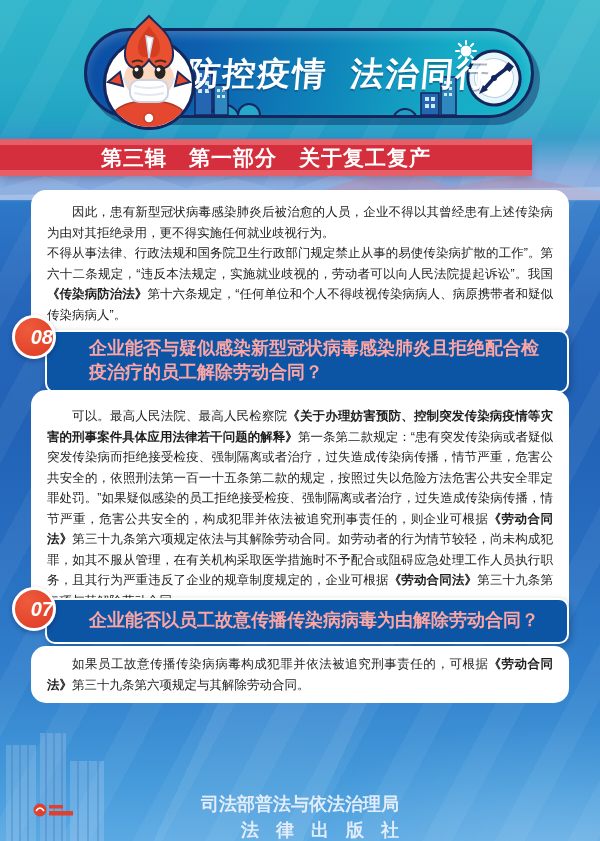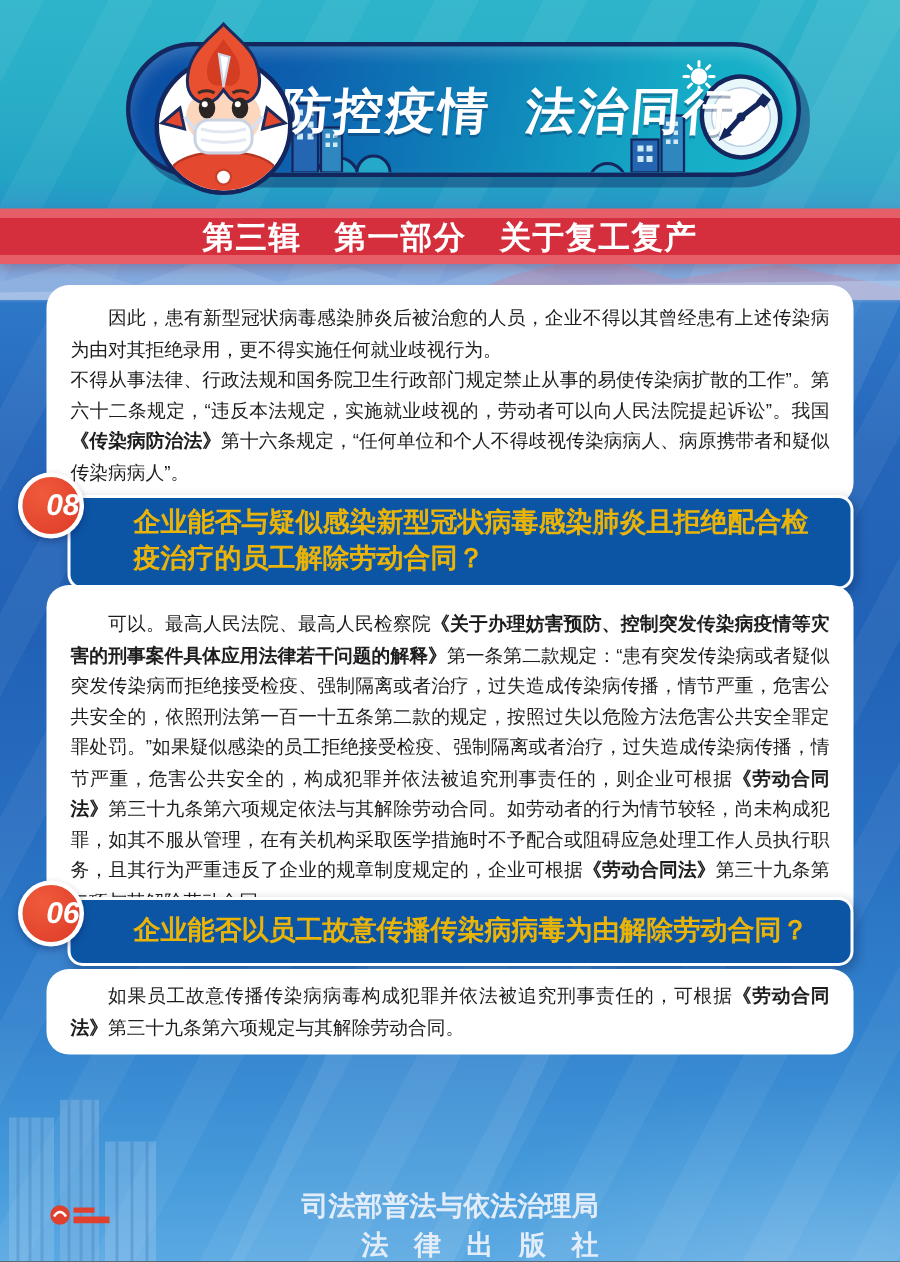--- a/index.html
+++ b/index.html
@@ -26,21 +26,21 @@
       box-shadow:6px 7px 0 rgba(15,40,100,.45), inset 0 5px 10px rgba(255,255,255,.18);}
   .banner-deco{position:absolute;left:0;top:0;}
   .mascot{position:absolute;left:12px;top:-16px;width:106px;height:122px;}
   .title{position:absolute;left:110px;right:50px;top:2px;bottom:0;display:flex;align-items:center;
       justify-content:center;color:#fff;font-size:33px;font-weight:700;letter-spacing:2px;
       word-spacing:12px;white-space:nowrap;transform:skewX(-5deg);
       text-shadow:0 2px 0 rgba(12,40,90,.35);}
   .virus{position:absolute;right:56px;top:11px;width:24px;height:24px;}
   .clock{position:absolute;right:10px;top:19px;width:60px;height:62px;}
   
-  .ribbon{position:absolute;left:0;top:139px;width:600px;height:37px;z-index:3;
+  .ribbon{position:absolute;left:0;top:139px;width:532px;height:37px;z-index:3;
       display:flex;align-items:center;justify-content:center;
       background:linear-gradient(180deg,#e55e68 0%,#e55e68 17%,#d52f3e 17%,#d52f3e 83%,#e55e68 83%,#e55e68 100%);
       box-shadow:0 3px 6px rgba(110,20,40,.25);}
   .ribbon-text{color:#fff;font-size:21px;font-weight:700;letter-spacing:1px;}
   
   .card{position:absolute;left:31px;width:538px;box-sizing:border-box;background:#fff;
       border-radius:15px;padding:10px 16px;z-index:4;color:#1d1d1f;
       font-size:12.5px;line-height:1.64;text-align:justify;}
   .card .para{margin:0;}
   .card .para.indent{text-indent:2em;}
@@ -48,21 +48,21 @@
   .intro-card{top:190px;padding-top:12px;padding-bottom:12px;}
   .a08{top:390px;padding-top:16px;padding-bottom:8px;}
   .a09{top:646px;padding-top:8px;padding-bottom:8px;}
   
   .badge{position:absolute;left:12px;width:38px;height:38px;border-radius:50%;
       background:radial-gradient(circle at 35% 30%,#ef5b3c,#dd3a26);border:3px solid #fff;
       color:#fff;display:flex;align-items:center;justify-content:flex-end;font-size:20px;
       font-weight:700;font-style:italic;z-index:5;box-shadow:0 2px 5px rgba(0,0,60,.3);}
   .b08{top:315px;} .b09{top:587px;}
   .qbox{position:absolute;left:45px;width:524px;box-sizing:border-box;background:#0c55a5;
-      border:2px solid #fff;border-radius:10px;color:#eab308;font-weight:700;font-size:18px;
+      border:2px solid #fff;border-radius:10px;color:#fca5a5;font-weight:700;font-size:18px;
       line-height:1.32;padding:5px 12px 6px 42px;z-index:4;
       box-shadow:2px 3px 7px rgba(0,20,60,.3);}
   .q08{top:330px;} .q09{top:598px;padding-top:9px;padding-bottom:9px;}
   
   .footer{position:absolute;left:0;right:0;top:791px;z-index:4;text-align:center;
       color:#e3edf9;font-size:18px;line-height:1.45;font-weight:700;}
   .footer .spaced{letter-spacing:17px;text-indent:17px;margin-left:40px;}
   .pufa-logo{position:absolute;left:32px;top:801px;z-index:4;}
 </style>
 </head>
@@ -220,21 +220,21 @@
     <span>08</span>
   </div>
   <div class="qbox q08">
     <span>企业能否与疑似感染新型冠状病毒感染肺炎且拒绝配合检疫治疗的员工解除劳动合同？</span>
   </div>
   <div class="card a08">
       <p class="para indent"><span>可以。最高人民法院、最高人民检察院</span><b>《关于办理妨害预防、控制突发传染病疫情等灾害的刑事案件具体应用法律若干问题的解释》</b><span>第一条第二款规定：“患有突发传染病或者疑似突发传染病而拒绝接受检疫、强制隔离或者治疗，过失造成传染病传播，情节严重，危害公共安全的，依照刑法第一百一十五条第二款的规定，按照过失以危险方法危害公共安全罪定罪处罚。”如果疑似感染的员工拒绝接受检疫、强制隔离或者治疗，过失造成传染病传播，情节严重，危害公共安全的，构成犯罪并依法被追究刑事责任的，则企业可根据</span><b>《劳动合同法》</b><span>第三十九条第六项规定依法与其解除劳动合同。如劳动者的行为情节较轻，尚未构成犯罪，如其不服从管理，在有关机构采取医学措施时不予配合或阻碍应急处理工作人员执行职务，且其行为严重违反了企业的规章制度规定的，企业可根据</span><b>《劳动合同法》</b><span>第三十九条第二项与其解除劳动合同。</span></p>
     </div>
 
   <div class="badge b09">
-    <span>06</span>
+    <span>07</span>
   </div>
   <div class="qbox q09">
     <span>企业能否以员工故意传播传染病病毒为由解除劳动合同？</span>
   </div>
   <div class="card a09">
       <p class="para indent"><span>如果员工故意传播传染病病毒构成犯罪并依法被追究刑事责任的，可根据</span><b>《劳动合同法》</b><span>第三十九条第六项规定与其解除劳动合同。</span></p>
     </div>
 
   <svg class="pufa-logo" width="46" height="18" viewBox="0 0 46 18">
     <circle cx="8" cy="9" r="6.5" fill="#e0402e"></circle>

